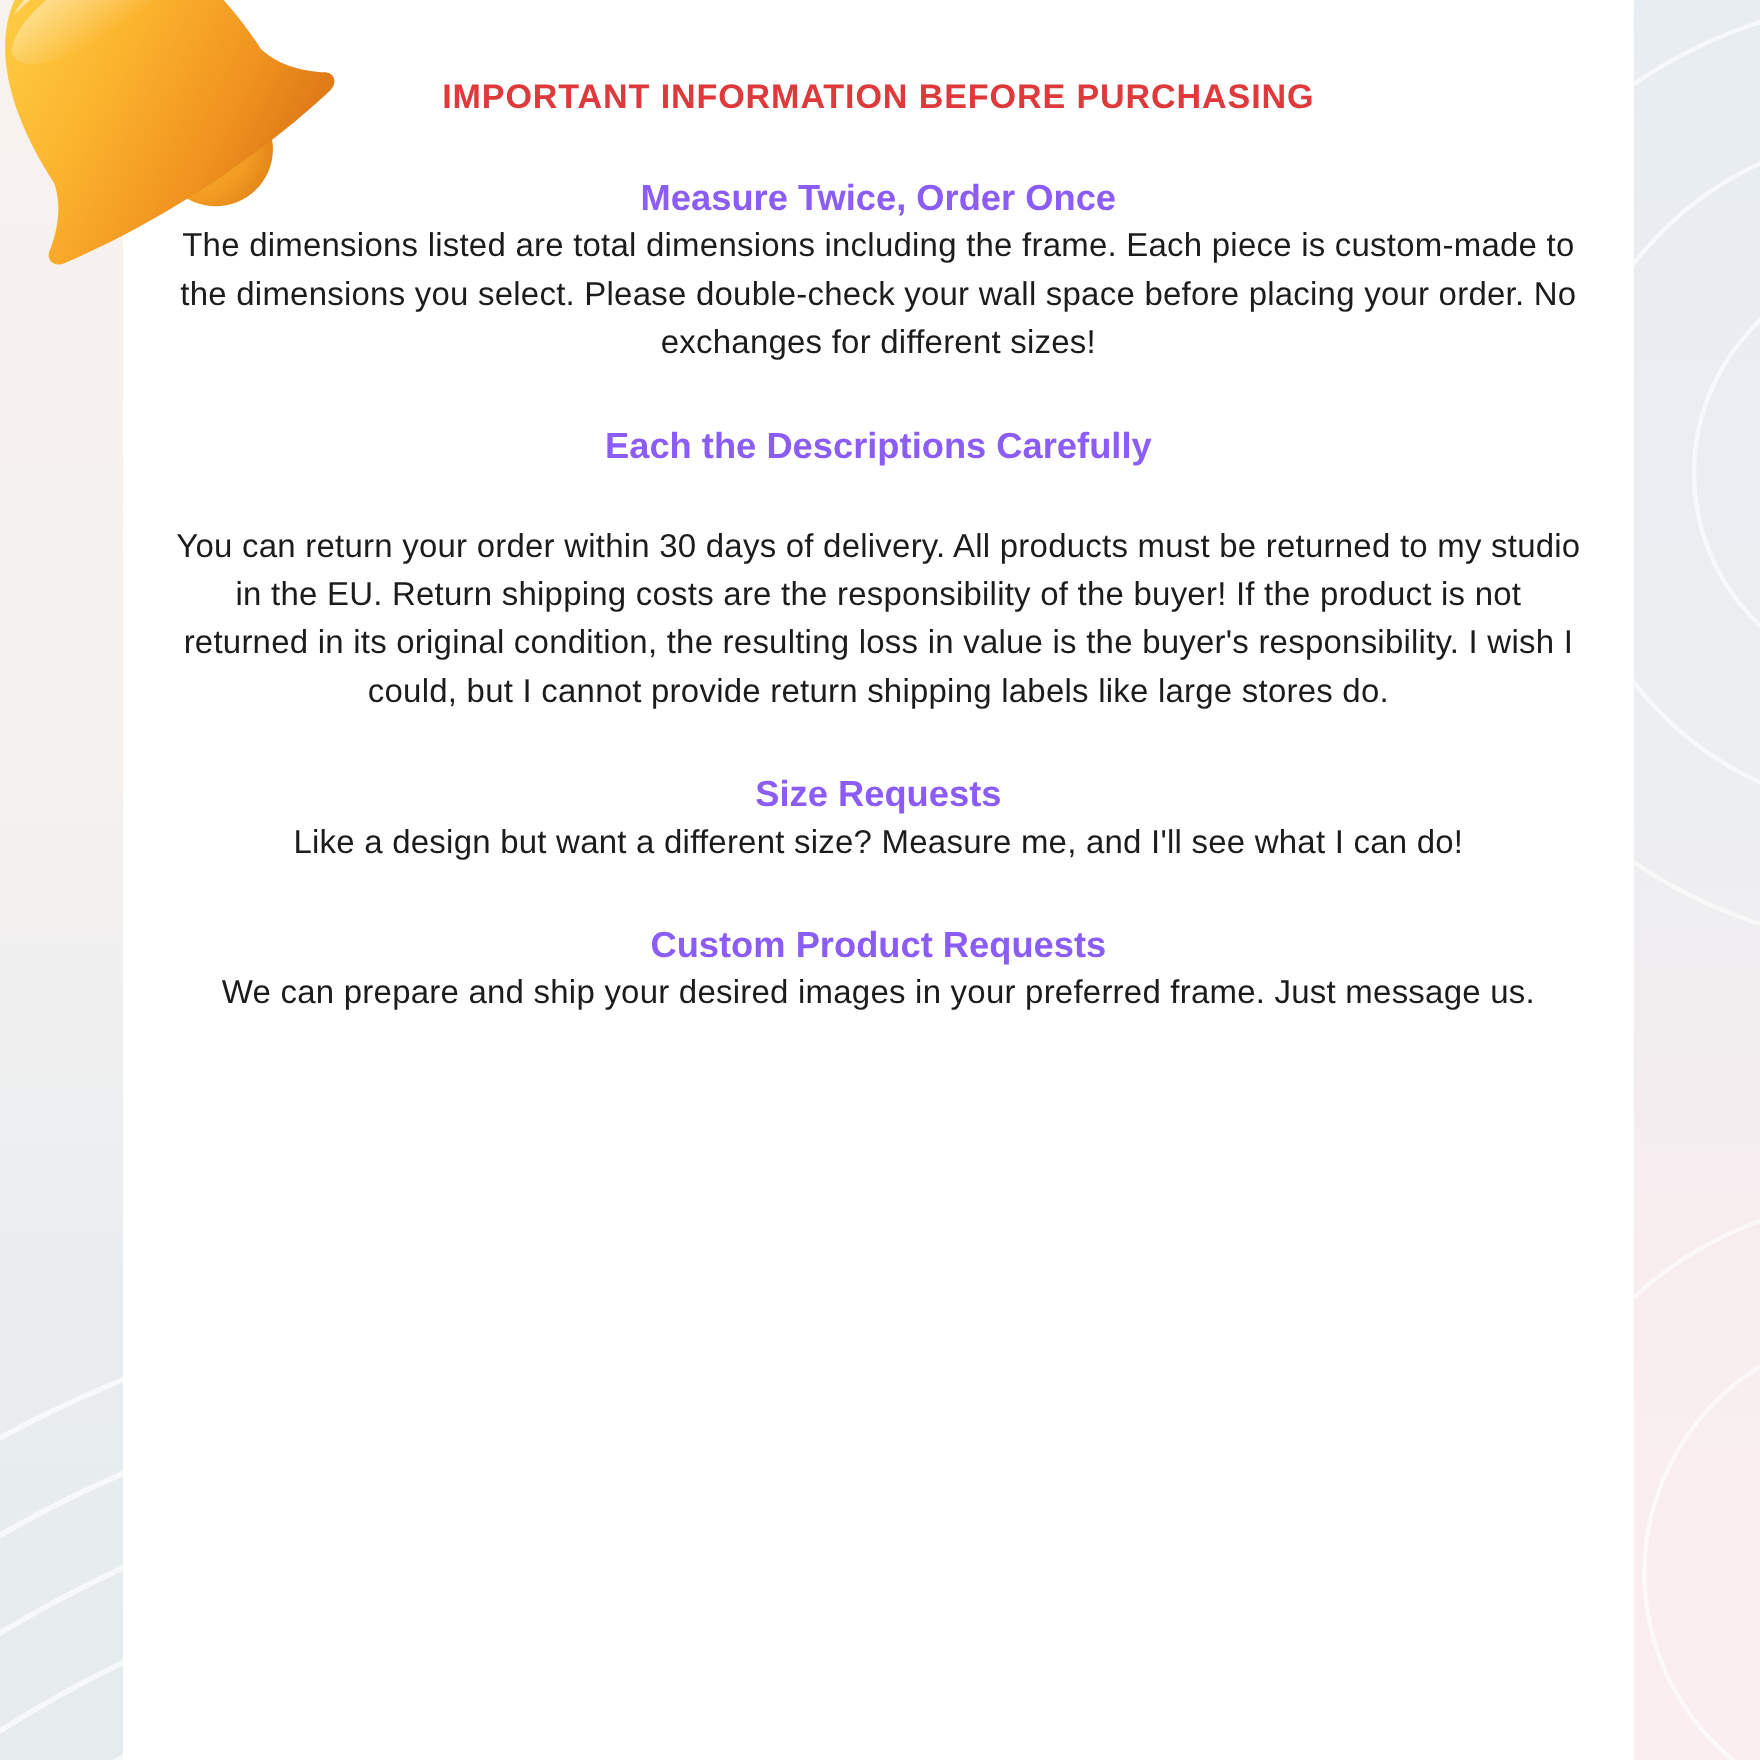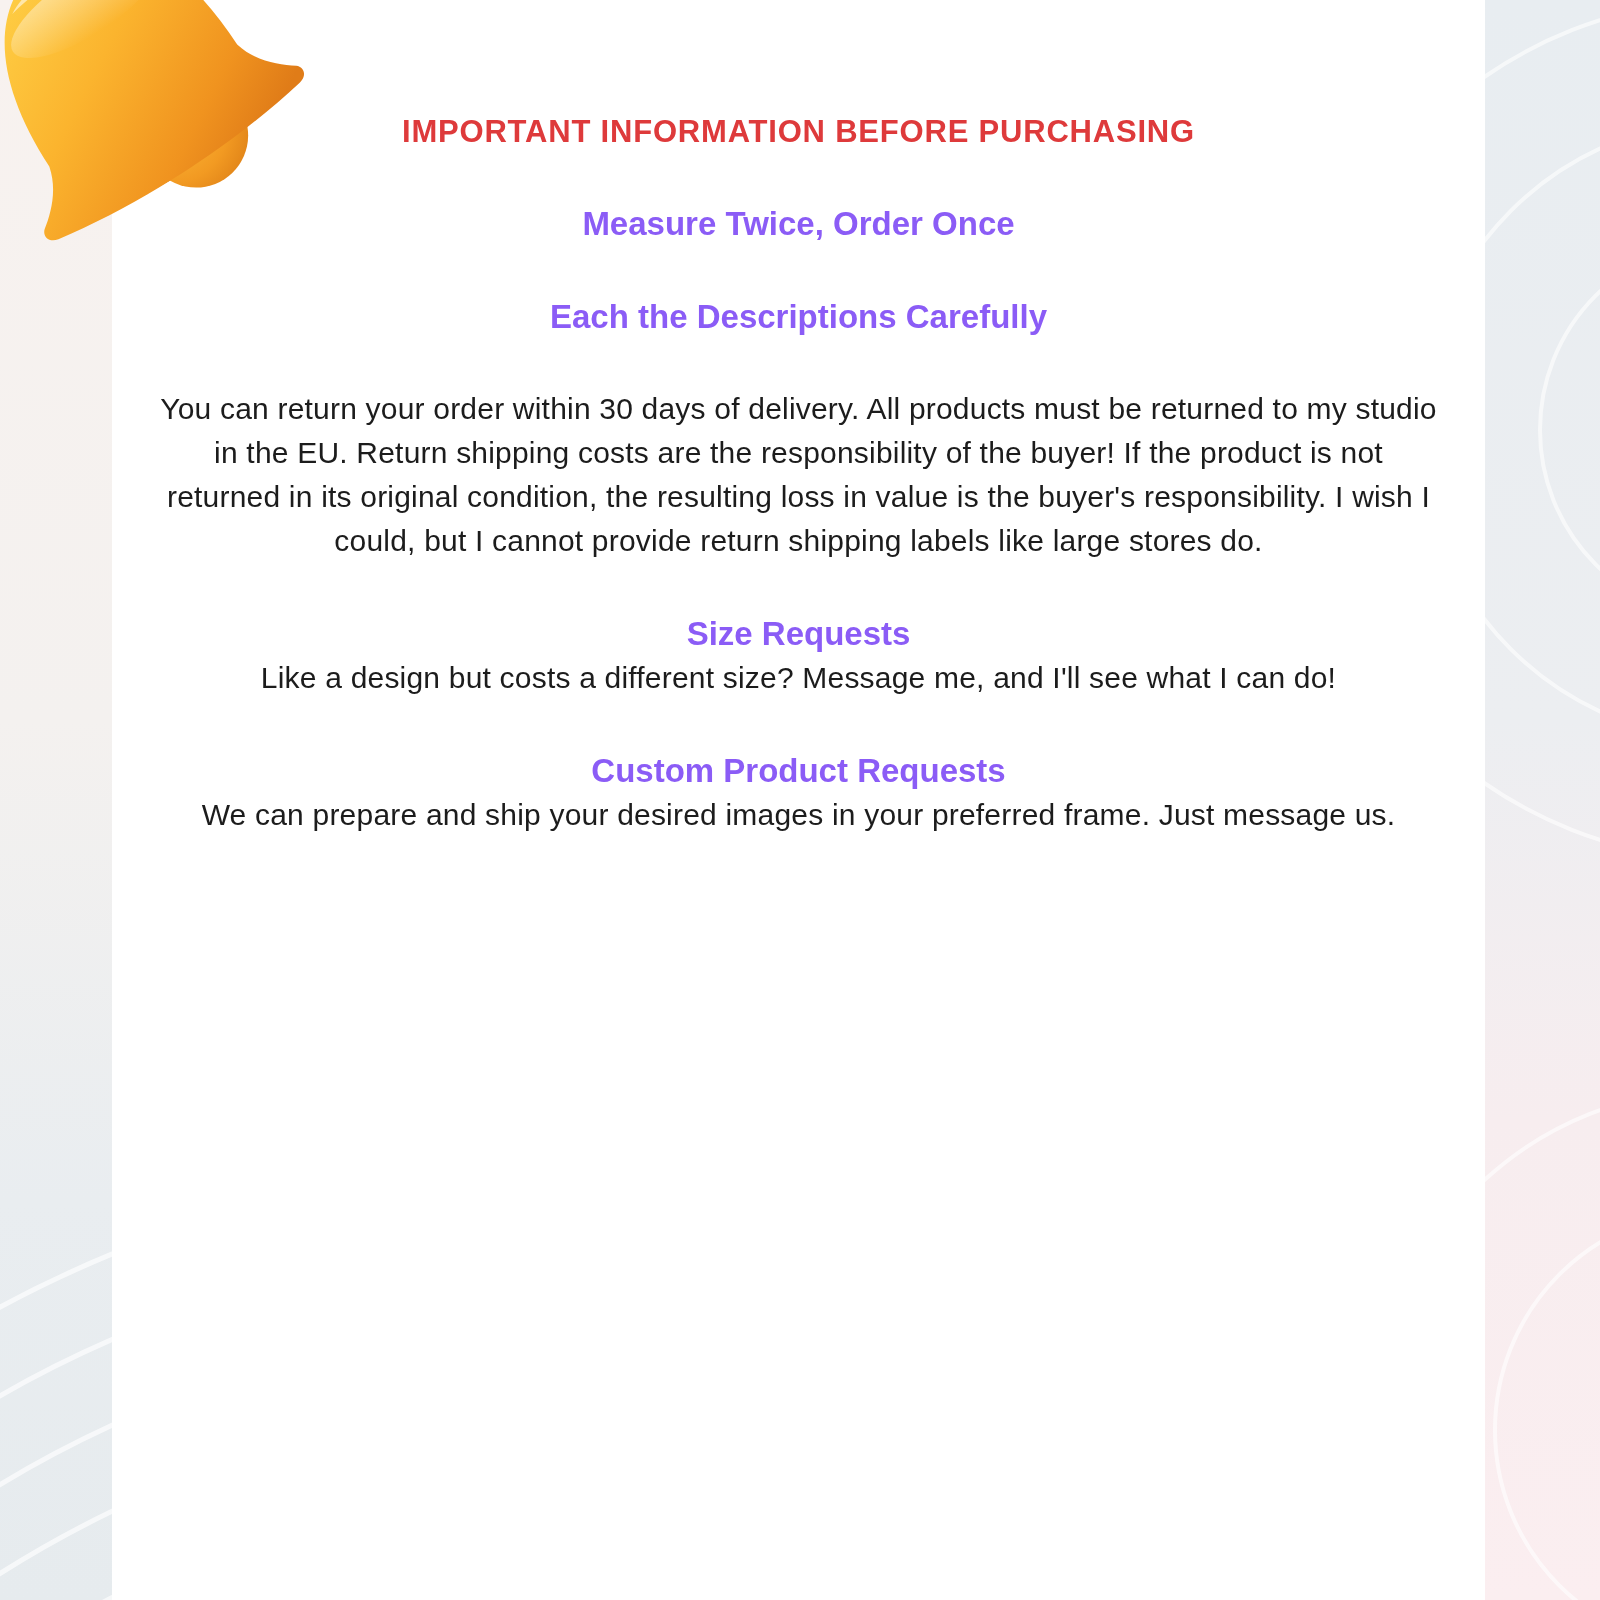--- a/index.html
+++ b/index.html
@@ -38,21 +38,21 @@
     width: 400px; height: 360px;
     z-index: 5;
     pointer-events: none;
   }
 
   
   .doc {
     position: absolute;
     left: 112px; top: 0;
     width: 1373px; height: 1600px;
-    padding-top: 111px;
+    padding-top: 67px;
     z-index: 3;
     text-align: center;
   }
   .doc-inner { width: 1280px; margin: 0 auto; }
 
   .page-title {
     font-size: 31px;
     font-weight: 700;
     letter-spacing: 0.8px;
     color: #de3a3b;
@@ -147,34 +147,35 @@
     </g>
   </svg>
 </div>
 
 <div class="doc">
   <div class="doc-inner">
     <div class="page-title">IMPORTANT INFORMATION BEFORE PURCHASING</div>
 
     <div class="section">
       <div class="section-heading">Measure Twice, Order Once</div>
+      <div class="section-body">The dimensions listed are total dimensions including the frame. Each piece is custom-made to the dimensions you select. Please double-check your wall space before placing your order. No exchanges for different sizes!</div>
     </div>
 
     <div class="section">
       <div class="section-heading">Each the Descriptions Carefully</div>
     </div>
 
     <div class="section">
       <div class="section-body">You can return your order within 30 days of delivery. All products must be returned to my studio in the EU. Return shipping costs are the responsibility of the buyer! If the product is not returned in its original condition, the resulting loss in value is the buyer's responsibility. I wish I could, but I cannot provide return shipping labels like large stores do.</div>
     </div>
 
 
     <div class="section">
       <div class="section-heading">Size Requests</div>
-      <div class="section-body">Like a design but costs a different size? Message me, and I'll see what I can do!</div>
+      <div class="section-body">Like a design but want a different size? Measure me, and I'll see what I can do!</div>
     </div>
 
     <div class="section">
       <div class="section-heading">Custom Product Requests</div>
       <div class="section-body">We can prepare and ship your desired images in your preferred frame. Just message us.</div>
     </div>
   </div>
 </div>
 
 </body></html>

